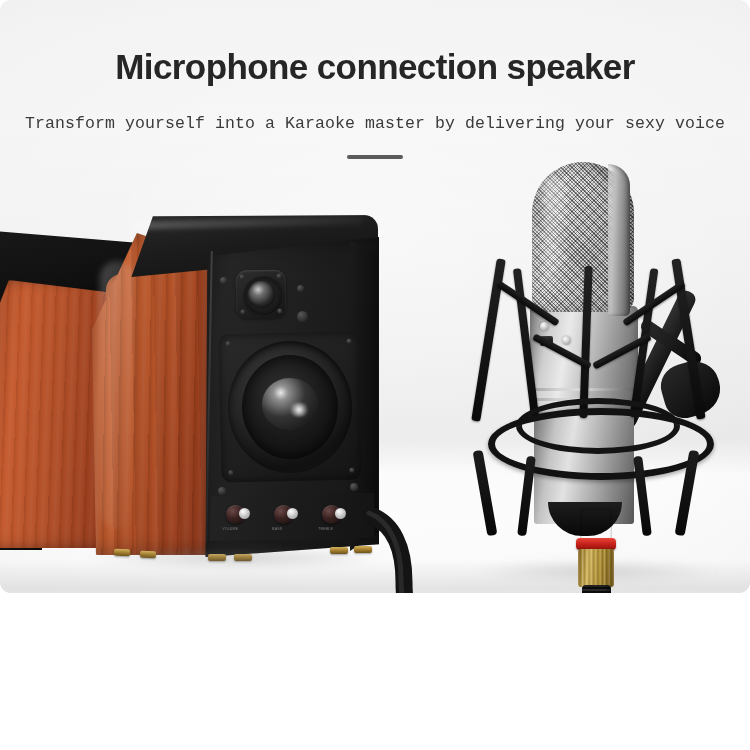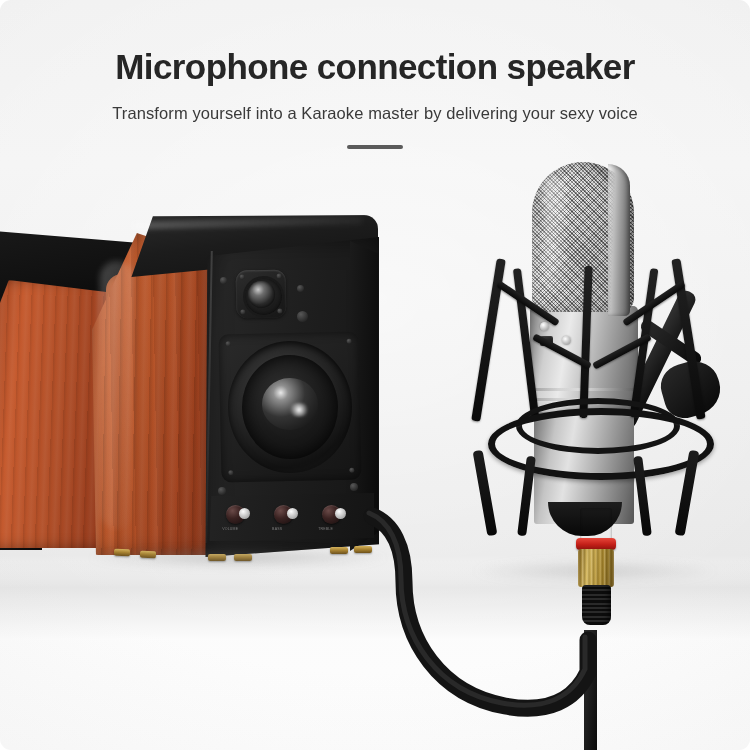--- a/index.html
+++ b/index.html
@@ -2,21 +2,21 @@
 <html><head>
 <meta charset="utf-8">
 <style>
   html,body{margin:0;padding:0;}
   body{
     width:750px;height:750px;overflow:hidden;
     font-family:"Liberation Sans","DejaVu Sans",sans-serif;
     background:#fff;
   }
   .stage{
-    position:relative;width:750px;height:750px;overflow:hidden;
+    position:relative;width:750px;height:593px;overflow:hidden;
     background:
       linear-gradient(180deg,#f2f2f2 0%,#f4f4f4 22%,#eeeeee 52%,#e9e9e9 74%,#fbfbfb 80%,#fdfdfd 100%);
     border-radius: 11px;
   }
   
   .horizon{
     position:absolute;left:0;right:0;top:560px;height:80px;
     background:linear-gradient(180deg,rgba(222,222,222,0) 0%,rgba(226,226,226,.85) 35%,rgba(252,252,252,1) 100%);
     pointer-events:none;
   }
@@ -28,22 +28,22 @@
 
   
   .header{position:absolute;left:0;right:0;top:0;text-align:center;z-index:40;}
   .title{
     margin:0;padding-top:48px;
     font-size:35px;font-weight:bold;letter-spacing:-.6px;
     color:#262626;line-height:1.1;
     font-family:"Liberation Sans","DejaVu Sans",sans-serif;
   }
   .subtitle{
-    margin:0;padding-top:17px;
-    font-size:16.5px;font-weight:normal;color:#3a3a3a;letter-spacing:.1px;
+    margin:10px;padding-top:17px;
+    font-size:16.5px;font-weight:normal;color:#3a3a3a;letter-spacing:.1px;font-family:Liberation Mono, monospace;
   }
   .divider{
     width:56px;height:4px;border-radius:2px;background:#5b5b5b;
     margin:22px auto 0;
   }
 
   
   .scene{position:absolute;inset:0;z-index:10;}
 
   

